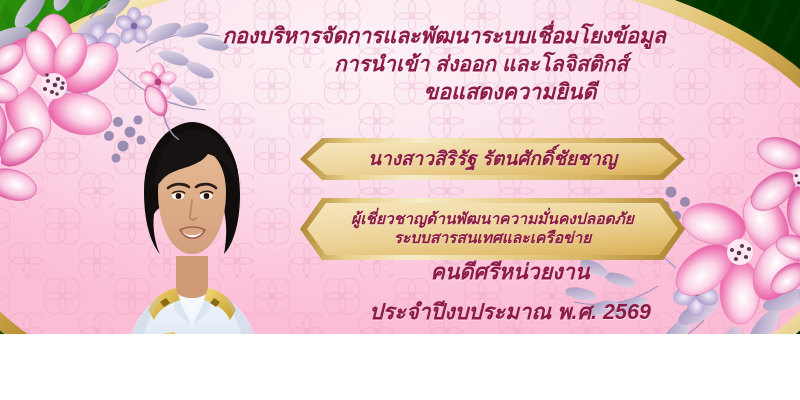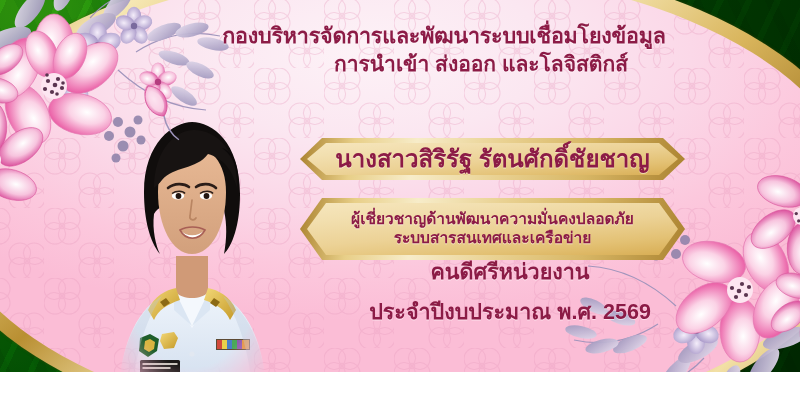--- a/index.html
+++ b/index.html
@@ -4,22 +4,23 @@
 <style>
   html,body{margin:0;padding:0;}
   body{
     width:800px;height:400px;overflow:hidden;
     font-family:"Liberation Sans","DejaVu Sans",sans-serif;
     background:#fff;
   }
 
   
   #card{
-    position:relative;width:800px;height:372px;overflow:hidden;
+    position:relative;width:800px;height:334px;overflow:hidden;
     background:#c4b5fd;
+    font-style:italic;
   }
 
   
   .green-field{
     position:absolute;inset:0;
     background:
       radial-gradient(circle at 6% 4%, #8fd14a 0%, #3a9b22 28%, #0f7a12 55%, #0a5c0c 100%),
       linear-gradient(135deg,#57b52e 0%,#149021 40%,#046b0d 100%);
     background-blend-mode:multiply,normal;
   }
@@ -97,21 +98,21 @@
     -webkit-clip-path:polygon(0 50%,19px 0,calc(100% - 19px) 0,100% 50%,calc(100% - 19px) 100%,19px 100%);
     clip-path:polygon(0 50%,19px 0,calc(100% - 19px) 0,100% 50%,calc(100% - 19px) 100%,19px 100%);
     background:linear-gradient(175deg,#f6e6bd 0%,#f2dfaf 22%,#ecd296 52%,#e3c174 78%,#d8ad53 100%);
   }
   .ribbon .label{
     position:relative;z-index:3;color:#8c1b46;font-weight:bold;
     text-align:center;line-height:1.2;width:100%;
     text-shadow:0 1px 0 rgba(255,255,255,.5);
   }
   #ribbon-name{left:300px;top:138px;width:385px;height:42px;}
-  #ribbon-name .label{font-size:24px;}
+  #ribbon-name .label{font-size:19px;}
   #ribbon-role{left:300px;top:198px;width:385px;height:62px;}
   #ribbon-role .label{font-size:15.5px;}
 
   .footline{
     position:absolute;left:300px;width:420px;text-align:center;
     color:#8c1b46;font-weight:bold;font-size:21.5px;line-height:1.2;
     text-shadow:0 1px 0 rgba(255,255,255,.5);
   }
   #foot1{top:260px;}
   #foot2{top:300px;}
@@ -489,20 +490,21 @@
         <ellipse cx="-23" cy="29" rx="17" ry="29" transform="rotate(159 -23 29)"></ellipse>
         <ellipse cx="-33" cy="-15" rx="17" ry="29" transform="rotate(212 -33 -15)"></ellipse>
       </g>
       <circle r="10" fill="#fde6f1"></circle>
     </g>
   </svg>
 
   <div class="headline">
     <div class="hl1">กองบริหารจัดการและพัฒนาระบบเชื่อมโยงข้อมูล</div>
     <div class="hl2">การนำเข้า ส่งออก และโลจิสติกส์</div>
+    <div class="hl3">ขอแสดงความยินดี</div>
   </div>
 
   <div class="ribbon" id="ribbon-name">
     <div class="inner"></div>
     <div class="label">นางสาวสิริรัฐ รัตนศักดิ์ชัยชาญ</div>
   </div>
 
   <div class="ribbon" id="ribbon-role">
     <div class="inner"></div>
     <div class="label">

